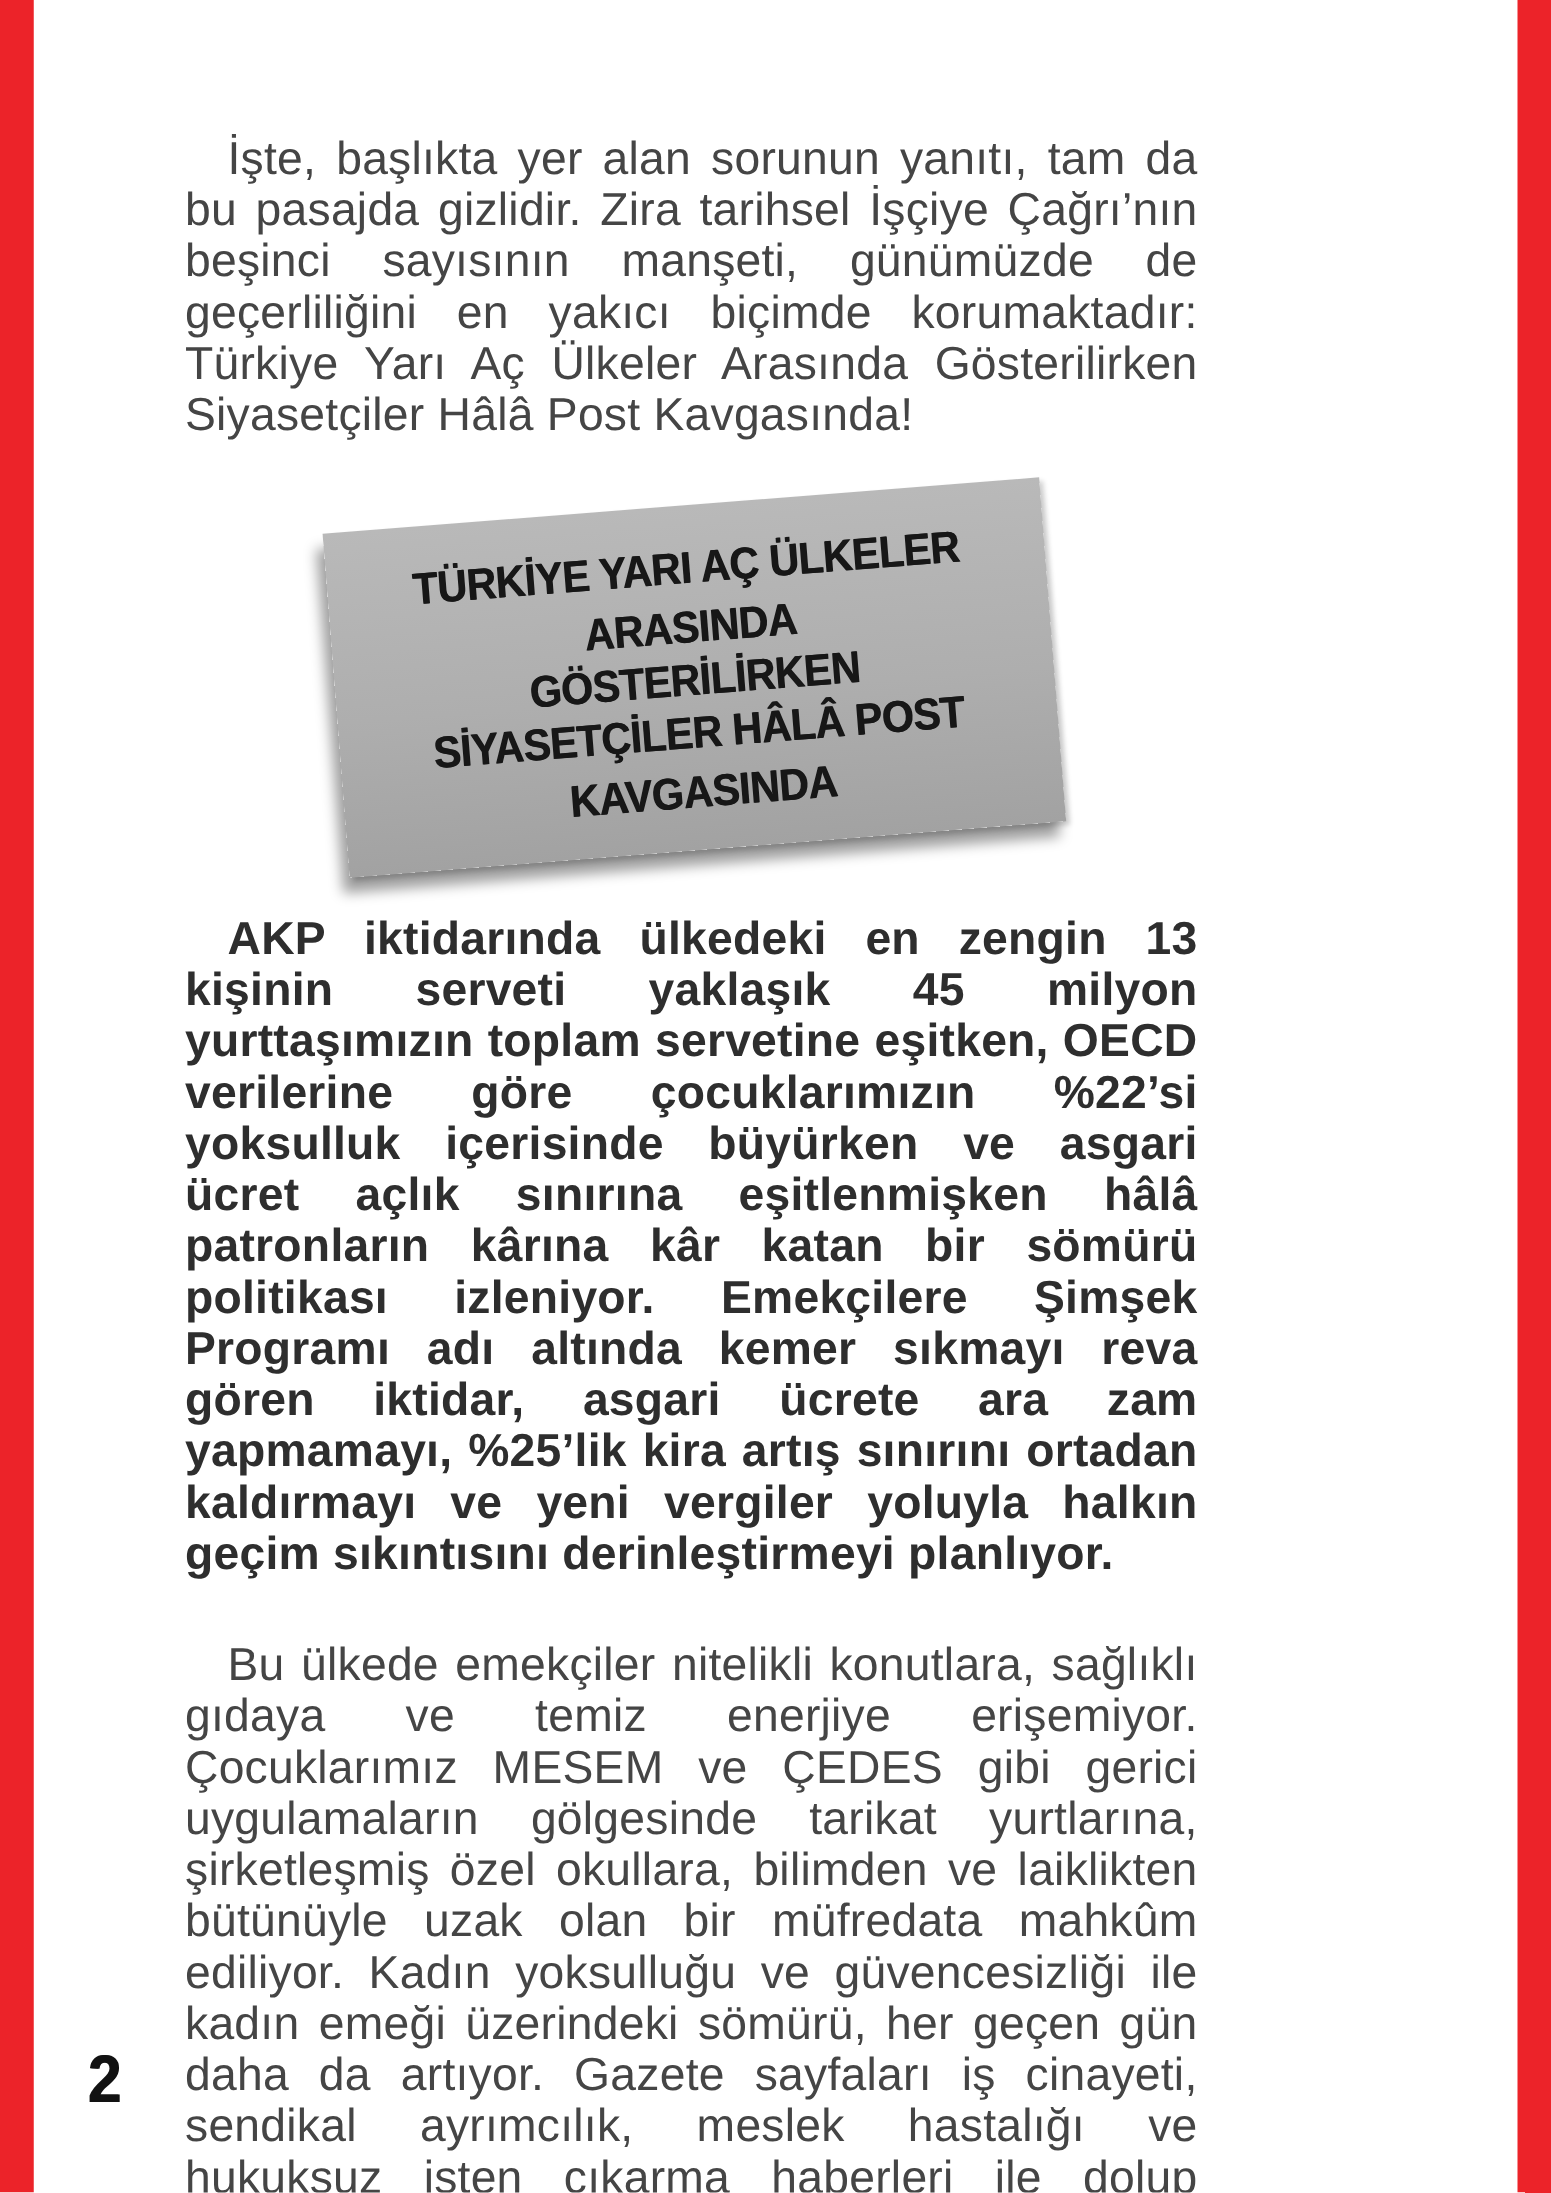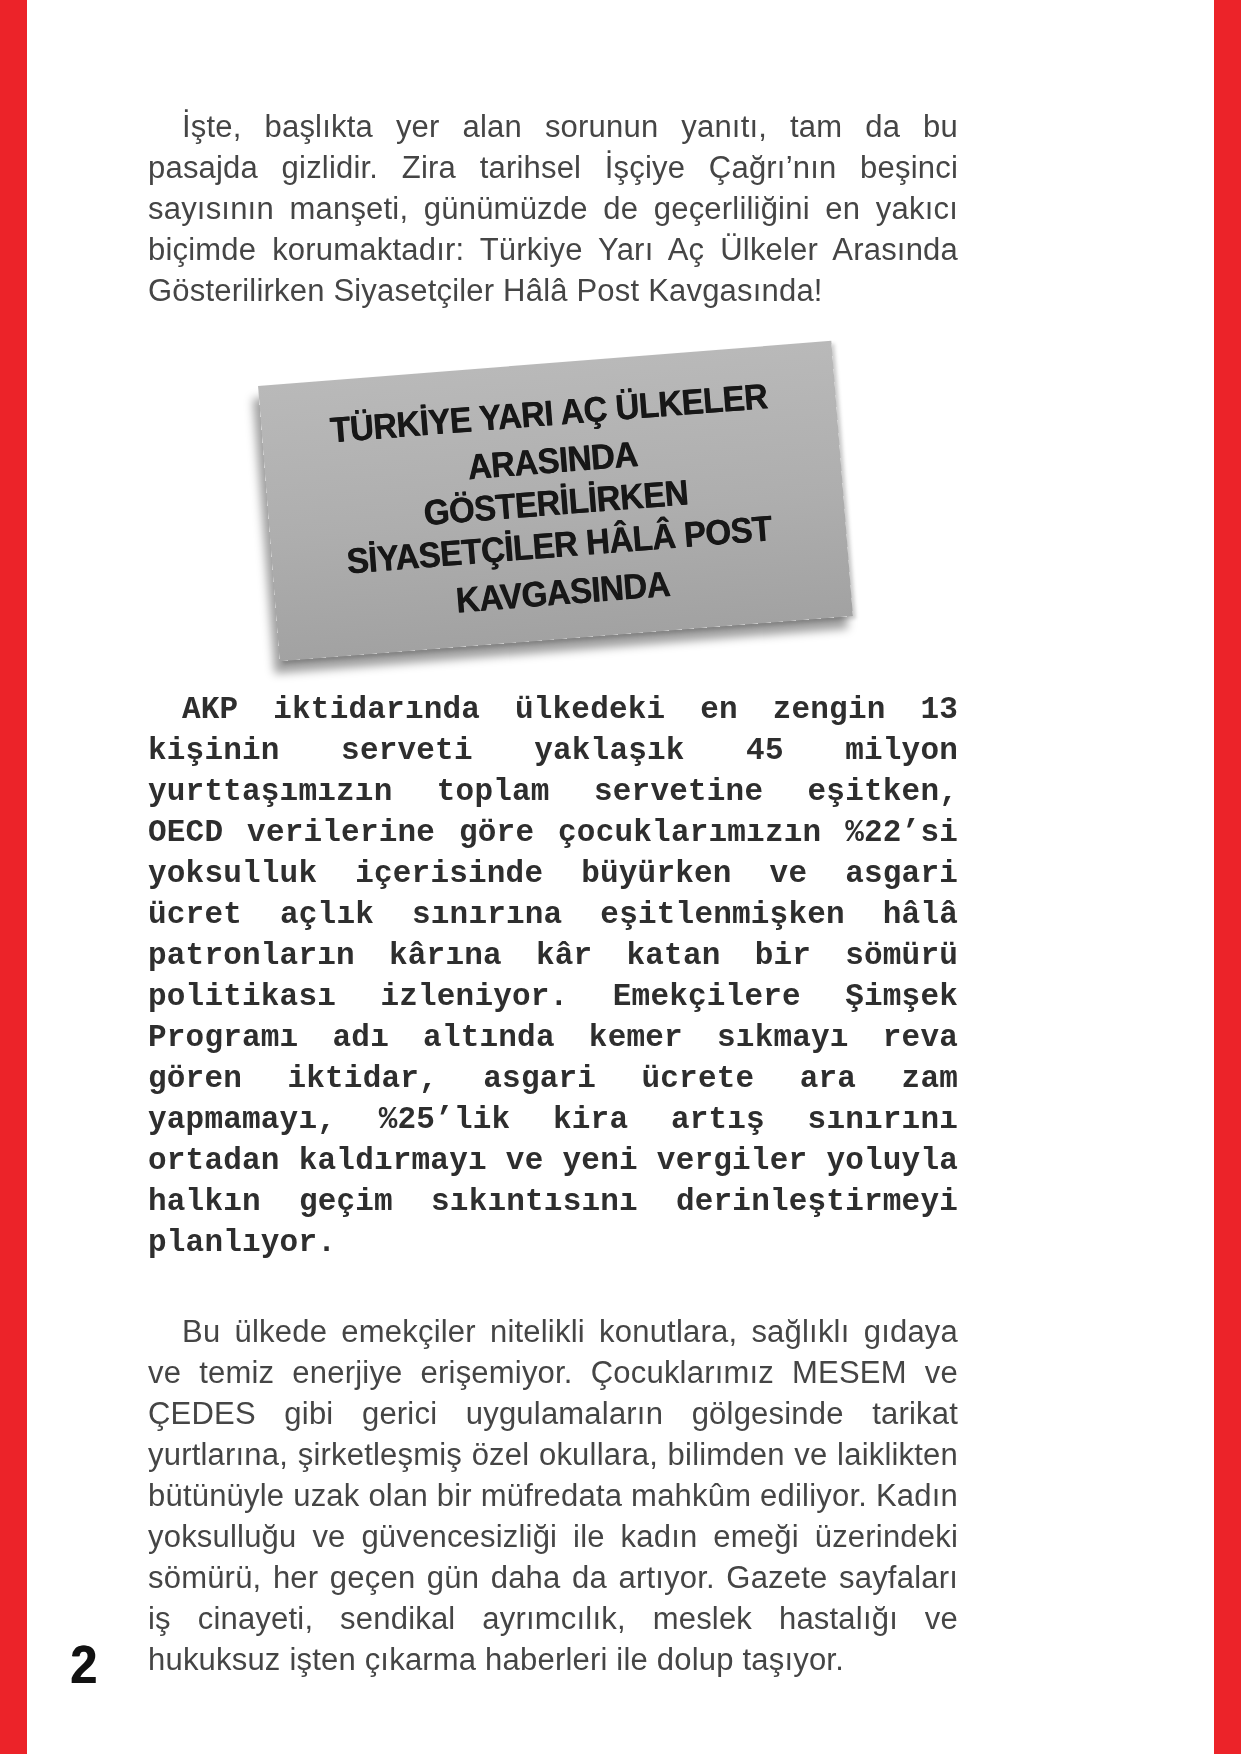--- a/index.html
+++ b/index.html
@@ -26,31 +26,30 @@
 
   .content {
     position: absolute;
     left: 148px;
     top: 106px;
     width: 810px;
   }
 
   p.body-par {
     margin: 0;
-    font-size: 31px;
+    font-size: 37px;
     line-height: 41px;
     color: #454545;
     text-align: justify;
     text-indent: 34px;
     letter-spacing: 0.2px;
   }
   p.body-par.bold {
     font-weight: bold;
     color: #2e2e2e;
-    font-family: Liberation Mono, monospace;
   }
 
   .clipping-wrap {
     margin: 52px 0 50px 120px;
     width: 575px;
     transform: rotate(-4.5deg);
   }
   .clipping {
     background: linear-gradient(180deg, #b9b9b9 0%, #aeaeae 55%, #a2a2a2 100%);
     padding: 30px 18px 26px 18px;

